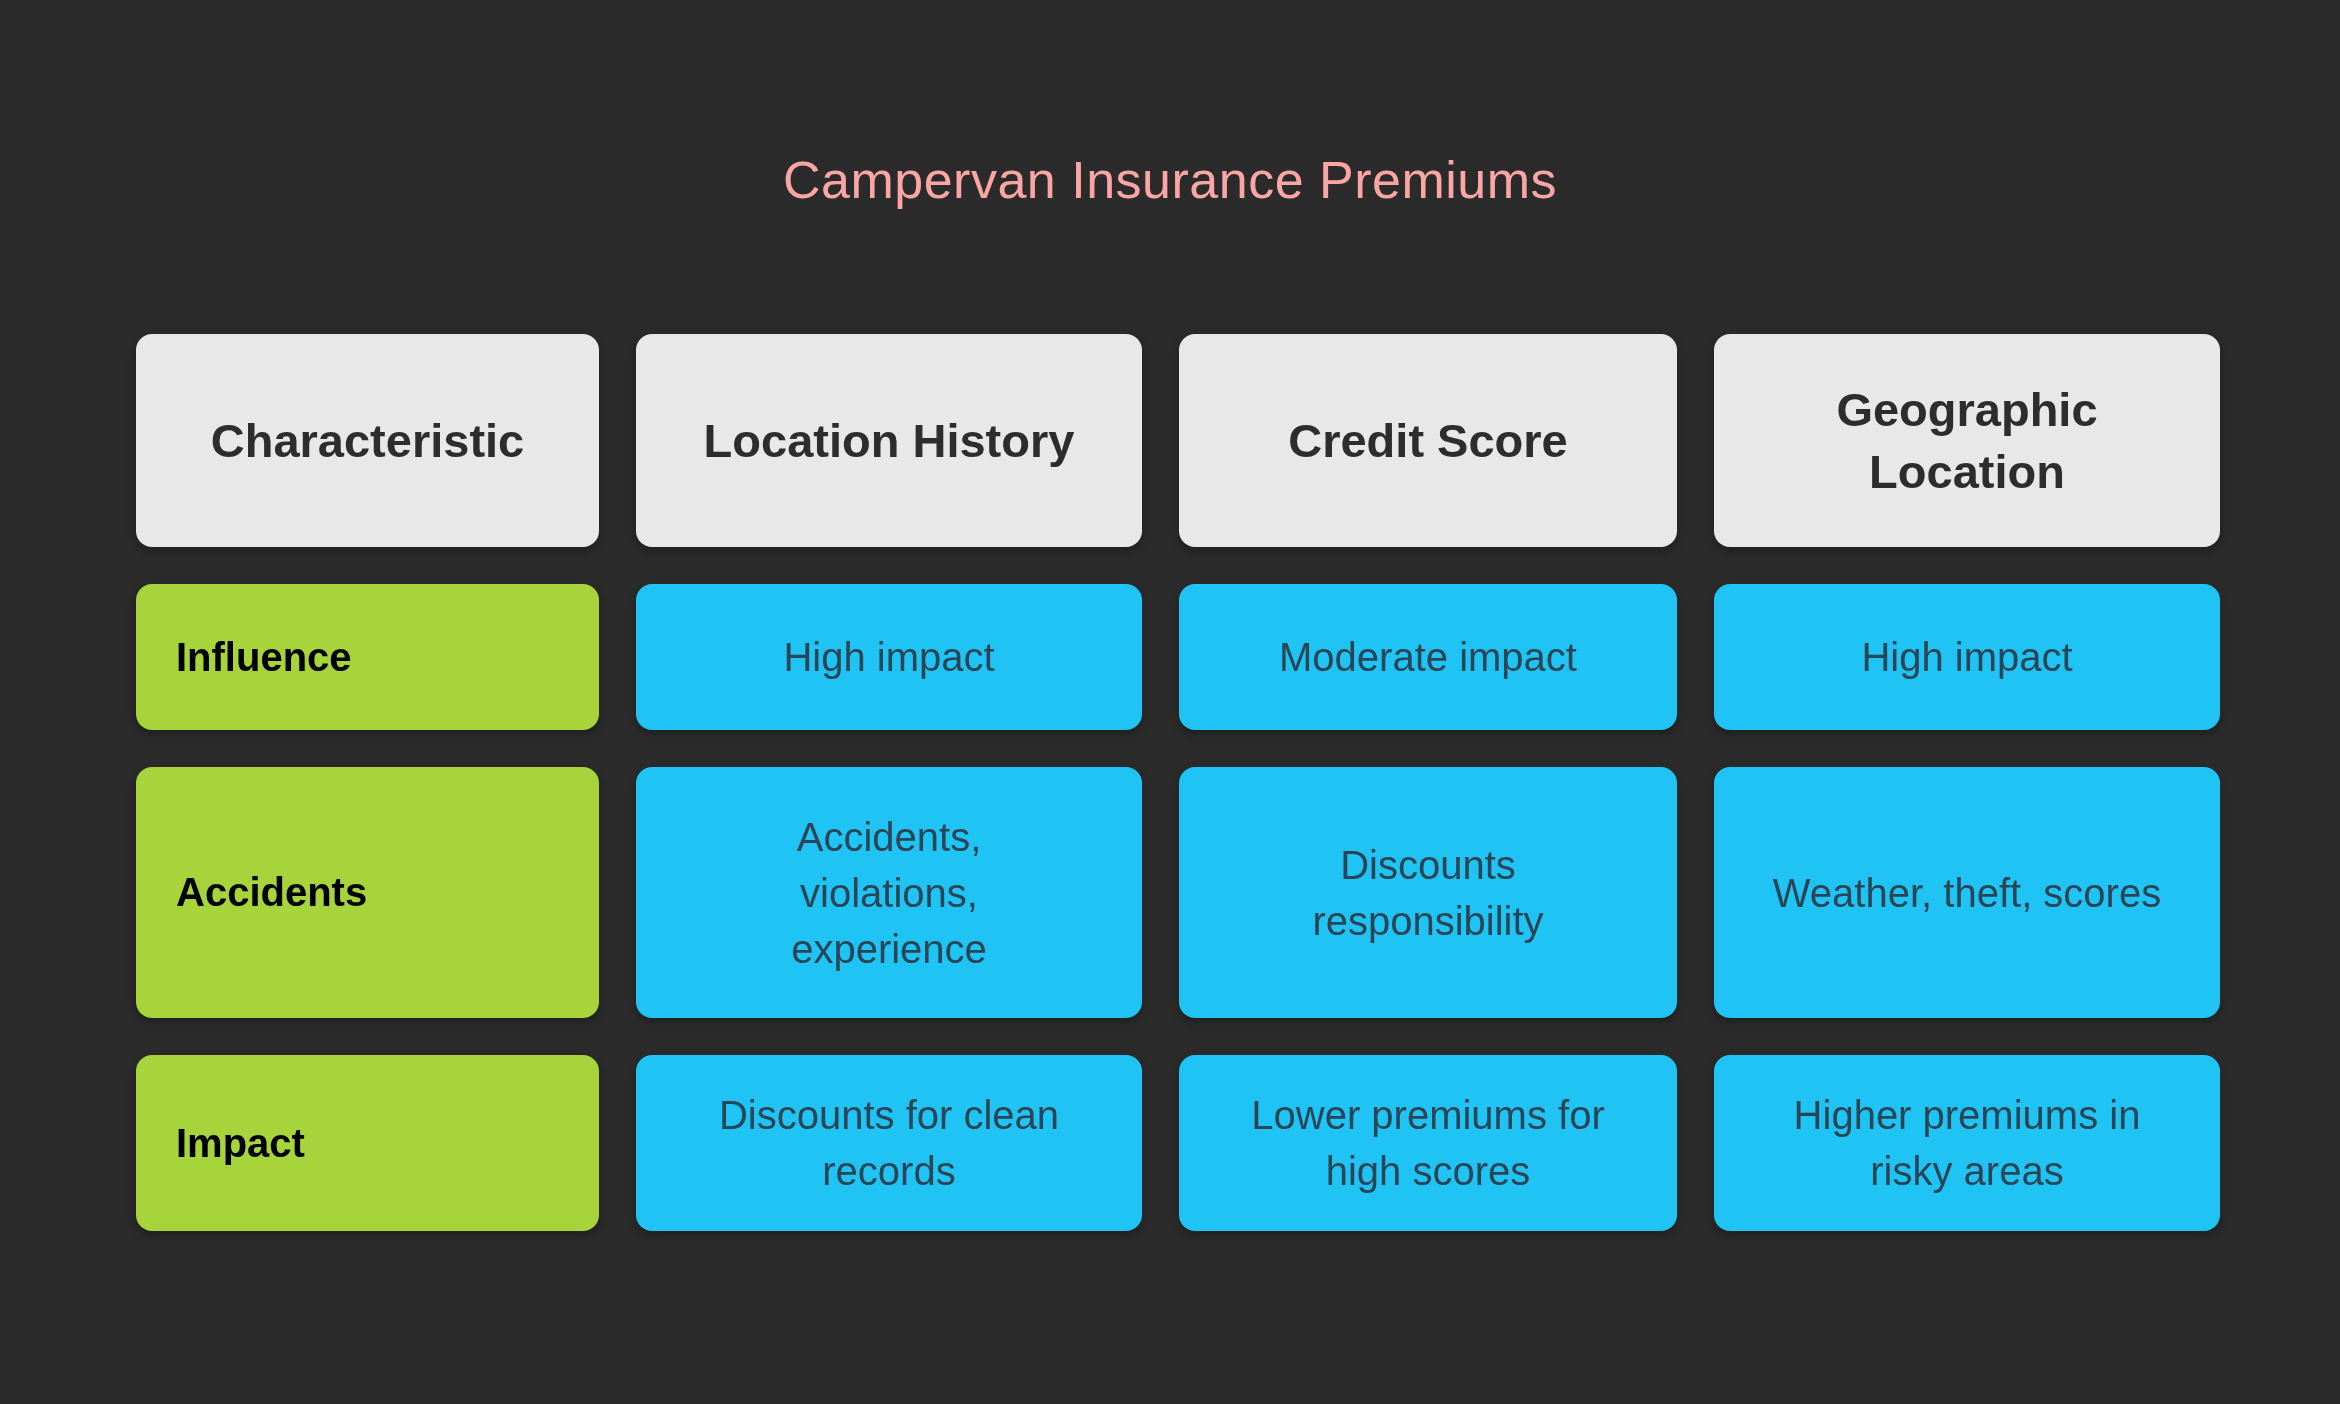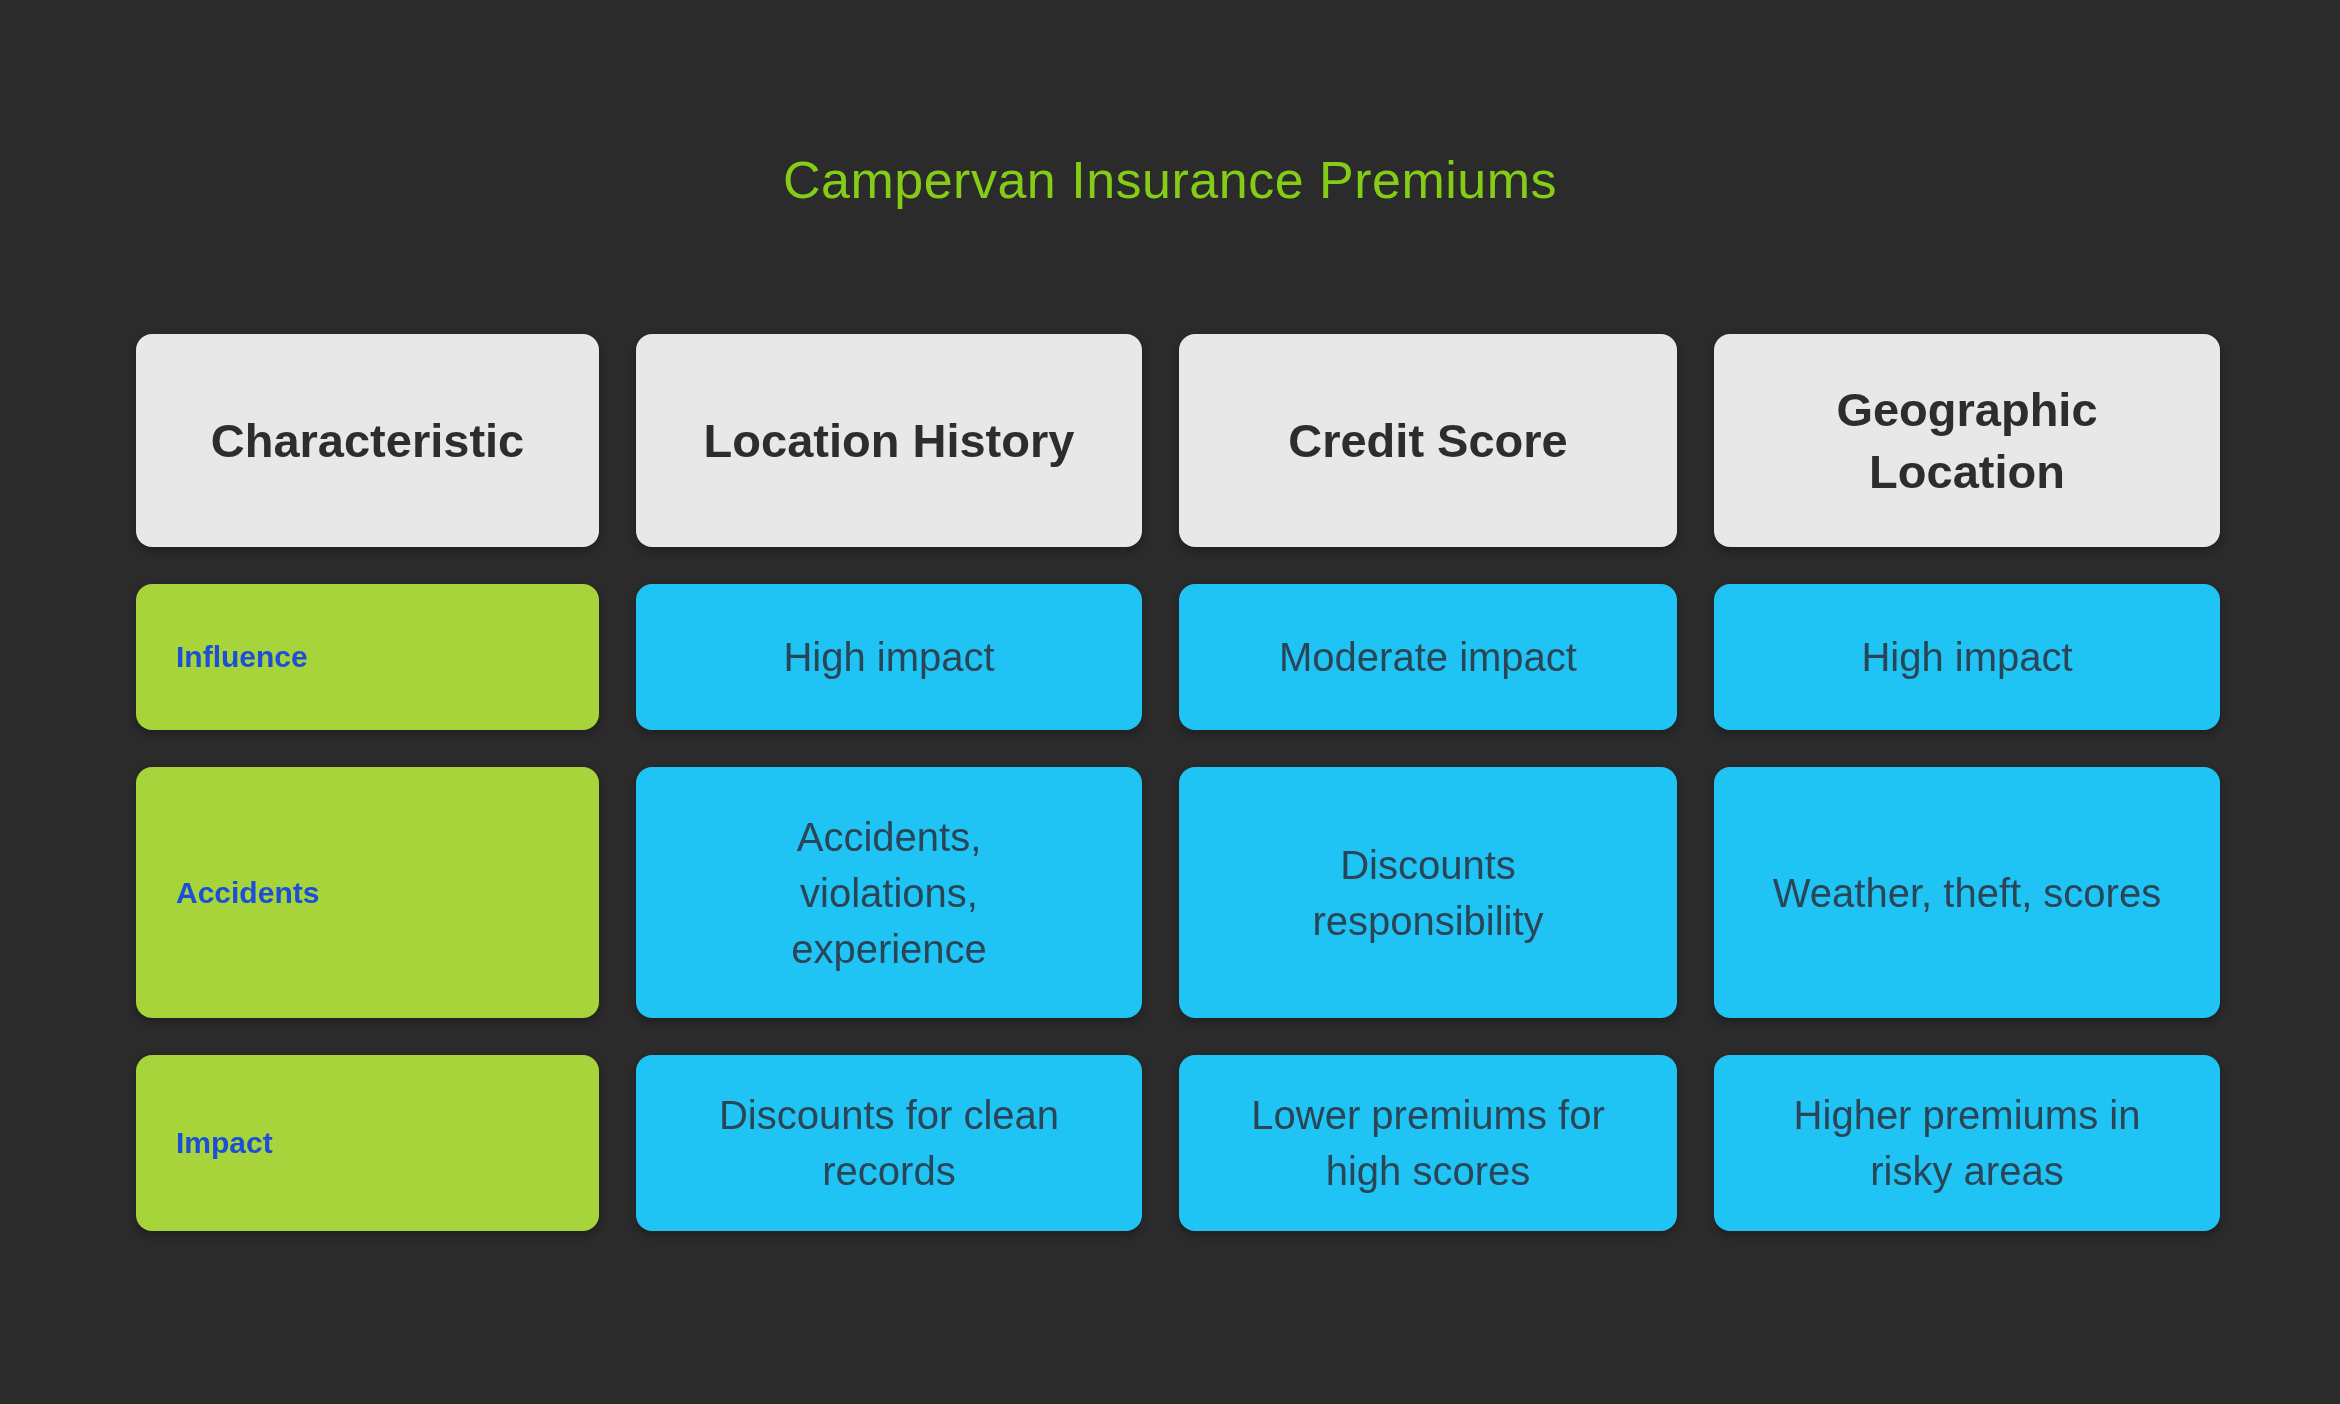--- a/index.html
+++ b/index.html
@@ -18,21 +18,21 @@
     background: #2b2b2b;
   }
   .title {
     position: absolute;
     top: 150px;
     left: 0;
     width: 100%;
     text-align: center;
     font-size: 52px;
     font-weight: 400;
-    color: #84cc16;
+    color: #fca5a5;
     letter-spacing: 0.5px;
   }
   .grid {
     position: absolute;
     left: 136px;
     top: 324px;
     display: grid;
     grid-template-columns: 463px 506px 498px 506px;
     grid-template-rows: 213px 146px 251px 176px;
     gap: 37px;
@@ -50,23 +50,23 @@
   }
   .cell.header {
     background: #e8e8e8;
     color: #2d2d2d;
     font-weight: 700;
     font-size: 47px;
     line-height: 1.3;
   }
   .cell.label {
     background: #a6d43a;
-    color: #1d4ed8;
+    color: #000000;
     font-weight: 700;
-    font-size: 30px;
+    font-size: 40px;
     justify-content: flex-start;
     text-align: center;
     padding-left: 40px;
   }
   .cell.value {
     background: #20c4f4;
     color: #2a4556;
     font-weight: 400;
     font-size: 40px;
     line-height: 1.4;

